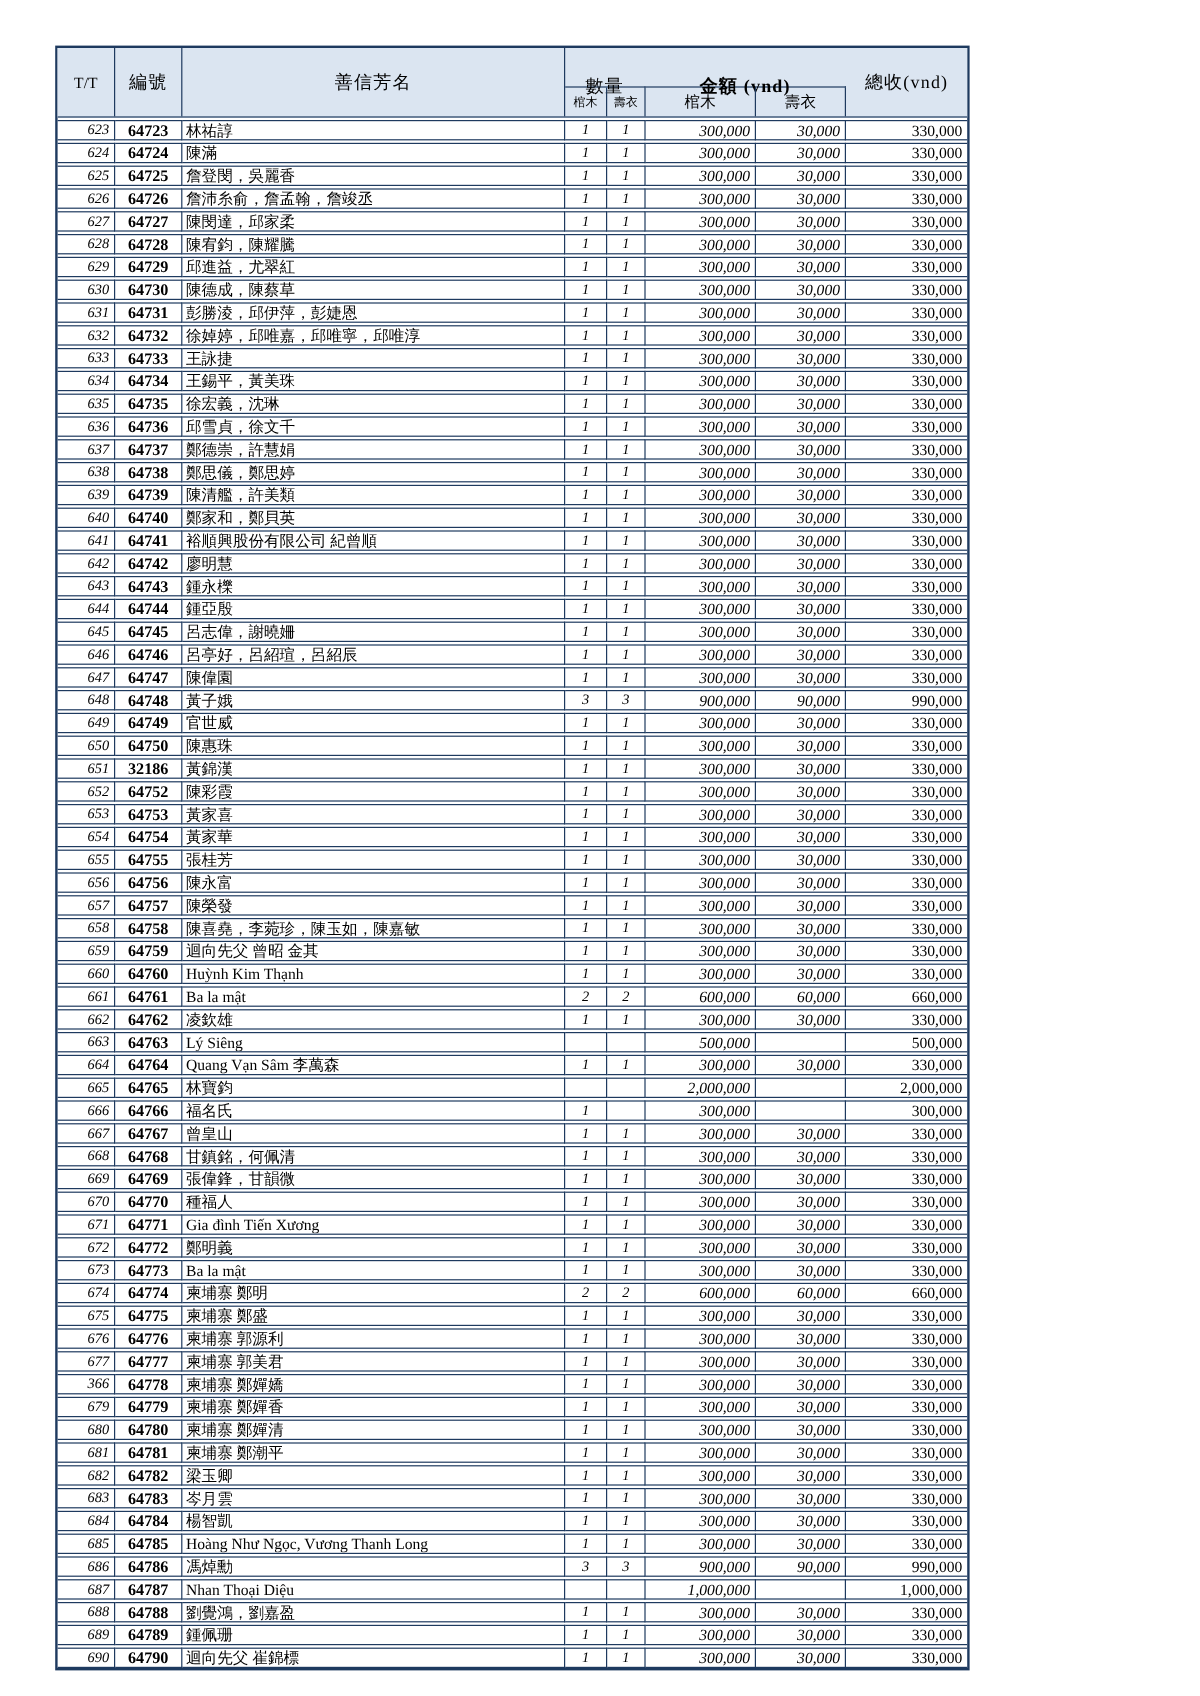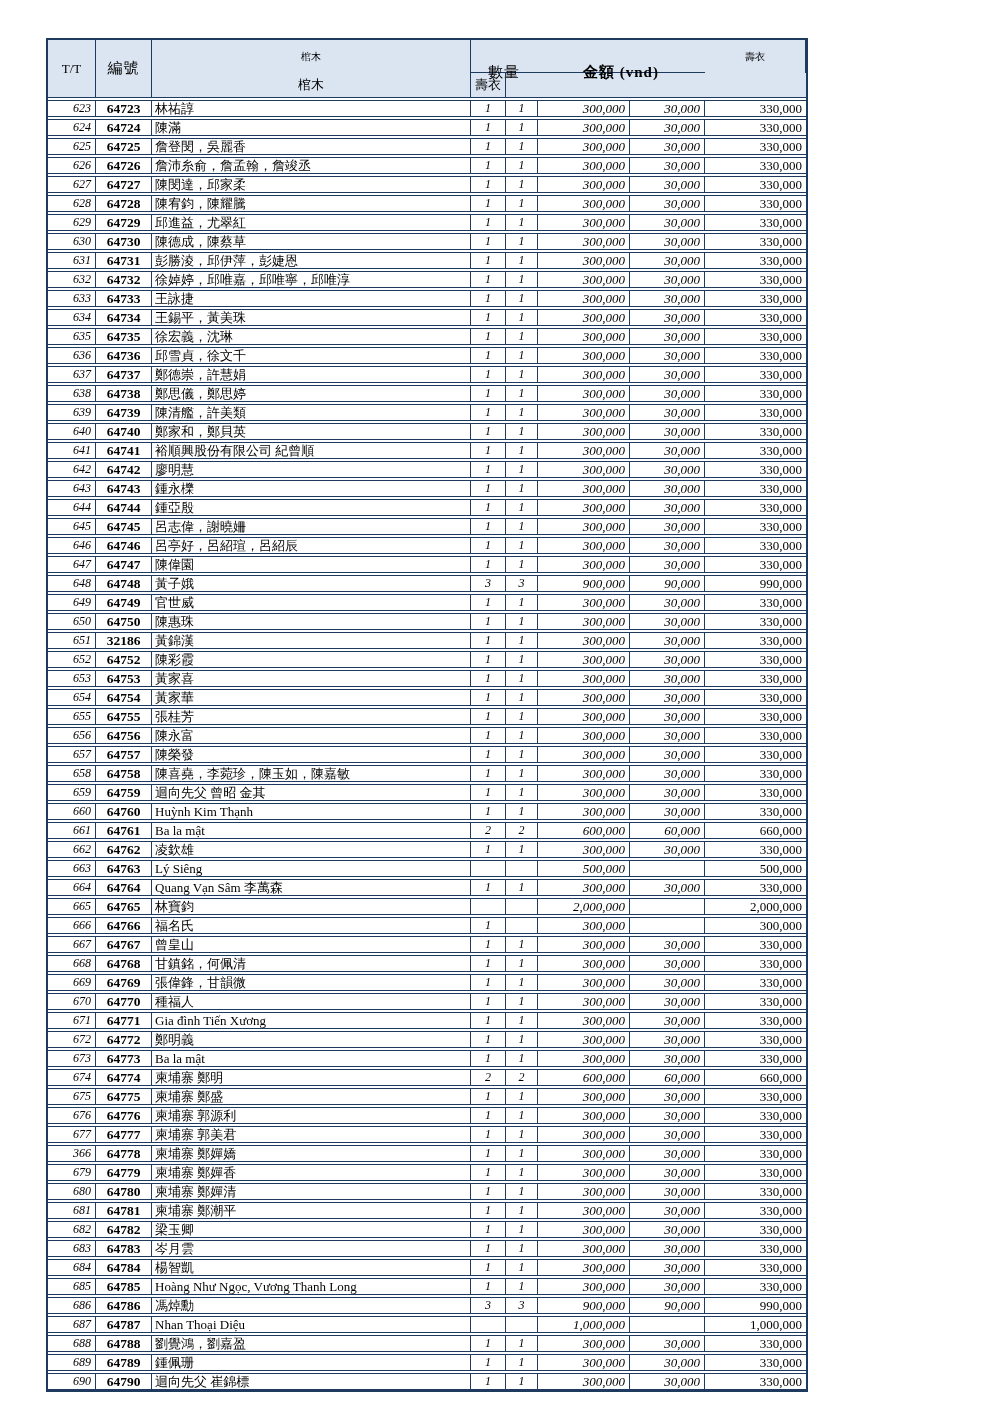--- a/index.html
+++ b/index.html
@@ -86,22 +86,24 @@
   }
 </style>
 </head>
 <body>
 
 <div class="doc-table">
 
   <div class="thead">
     <div class="th span2 tt-col">T/T</div>
     <div class="th span2">編號</div>
+    <div class="th span2">善信芳名</div>
     <div class="th groups qty-group">數量</div>
     <div class="th groups amt-group">金額 (vnd)</div>
+    <div class="th total-col">總收(vnd)</div>
     <div class="th sub small">棺木</div>
     <div class="th sub small">壽衣</div>
     <div class="th sub">棺木</div>
     <div class="th sub">壽衣</div>
   </div>
 
   <div class="tbody">
       <div class="tr">
       <div class="td tt">623</div>
       <div class="td code">64723</div>

